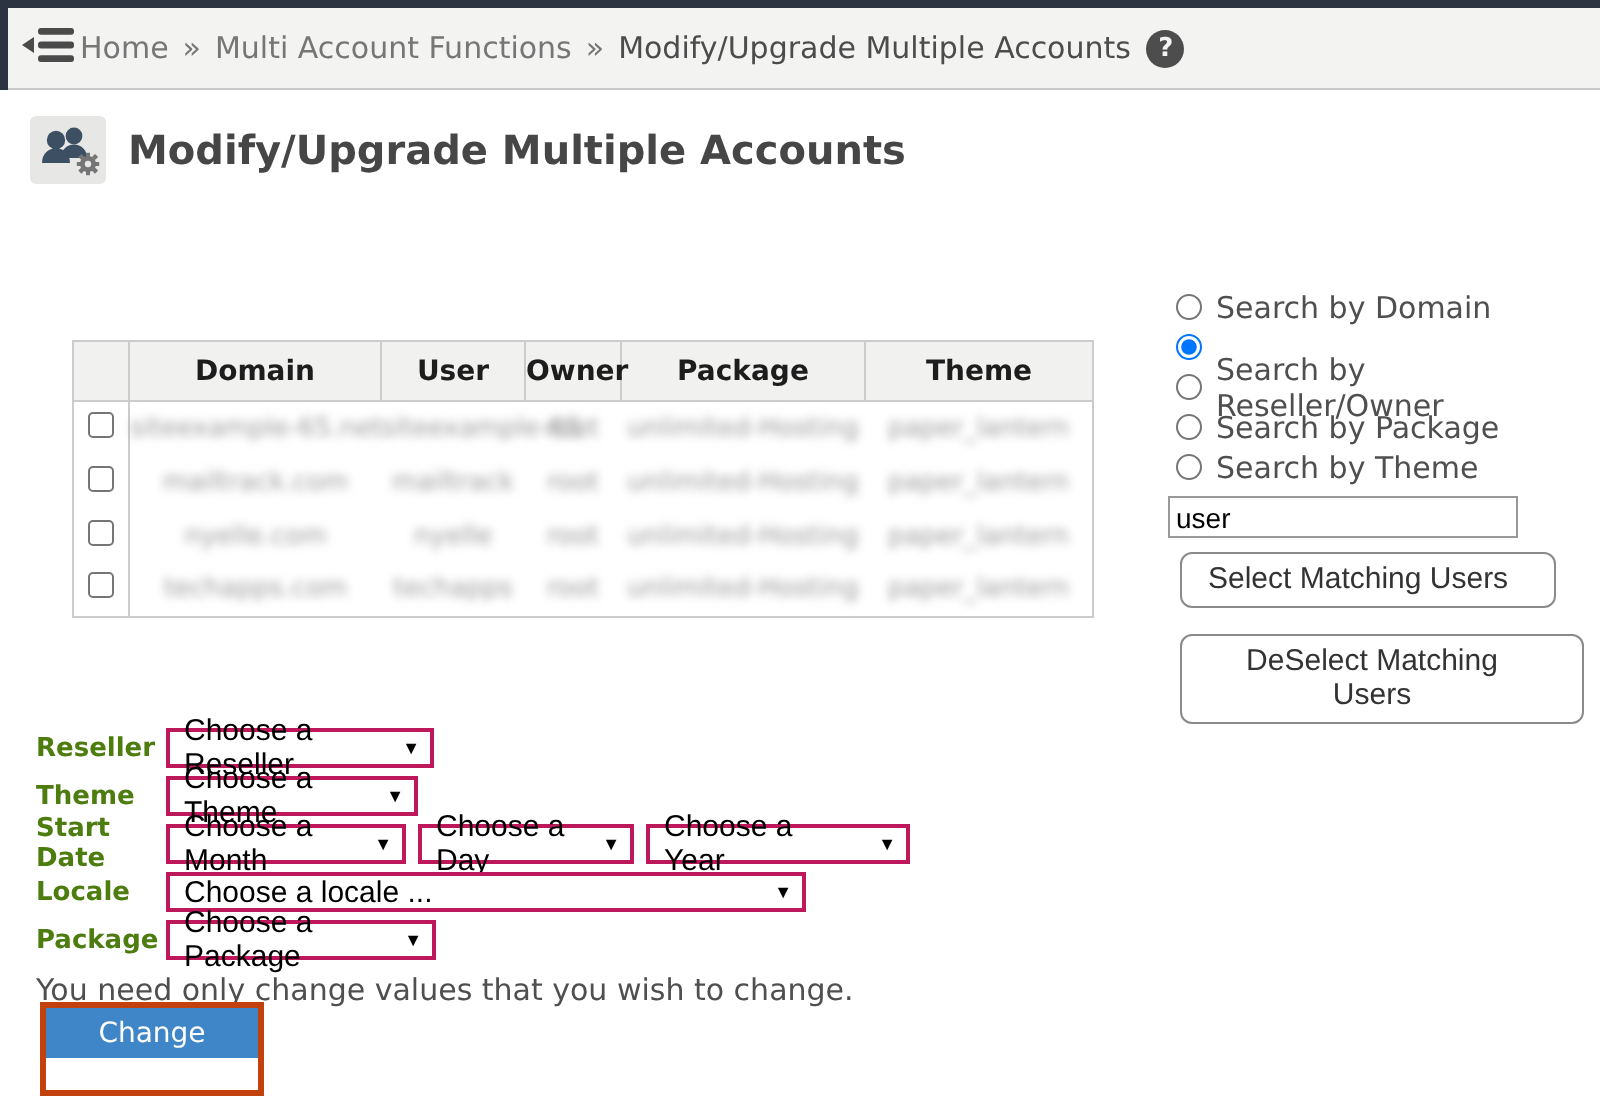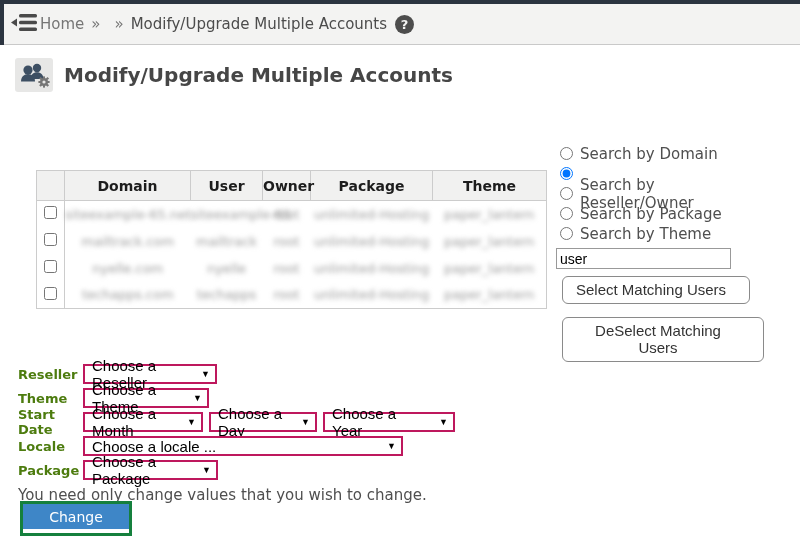--- a/index.html
+++ b/index.html
@@ -79,21 +79,21 @@
   .accounts-table tbody { border:1px solid #cccccc; }
   .accounts-table td.cb-cell { border-right:1px solid #cccccc; }
   .accounts-table input[type="checkbox"] { width:13px; height:13px; }
   .redact {
     color:#9b9b9b;
     filter:blur(2.4px);
     white-space:nowrap;
   }
 
   
-  .search-panel { position:absolute; top:144px; left:556px; width:208px; }
+  .search-panel { position:absolute; top:144px; left:584px; width:208px; }
   .radio-row {
     display:flex; align-items:center; height:19px; margin-bottom:1px;
     font-size:15px; color:#4f4f4f;
   }
   .radio-row input { width:13px; height:13px; margin:0 7px 0 4px; }
   .search-input {
     margin-top:4px;
     width:175px; height:21px;
     border:1px solid #999999; background:#fff;
     font-family:"Liberation Sans", sans-serif; font-size:14px; color:#000;
@@ -135,23 +135,23 @@
   .w-package  { width:135px; }
 
   .note-text {
     position:absolute; top:486px; left:18px;
     font-size:15px; color:#4f4f4f;
   }
 
   
   .change-wrap {
     position:absolute; top:501px; left:20px;
-    border:3px solid #15803d;
+    border:3px solid #c2410c;
     background:#ffffff;
-    padding:0 0 4px 0;
+    padding:0 0 16px 0;
     display:inline-block;
   }
   .change-btn {
     display:block; width:106px; height:25px;
     background:#3e86c7; color:#ffffff;
     border:none;
     font-family:"DejaVu Sans", sans-serif; font-size:14px;
     cursor:pointer;
   }
 </style>
@@ -167,20 +167,21 @@
       <polygon points="0,8.5 6,4.5 6,12.5" fill="#4a4a4a"></polygon>
       <rect x="8" y="0" width="18" height="3.4" rx="1.5" fill="#4a4a4a"></rect>
       <rect x="8" y="6.8" width="18" height="3.4" rx="1.5" fill="#4a4a4a"></rect>
       <rect x="8" y="13.6" width="18" height="3.4" rx="1.5" fill="#4a4a4a"></rect>
     </svg>
   </div>
 
   <div class="breadcrumb">
     <span class="crumb">Home</span>
     <span class="sep">»</span>
+    <span class="crumb">Multi Account Functions</span>
     <span class="sep">»</span>
     <span class="crumb current">Modify/Upgrade Multiple Accounts</span>
     <span class="help-badge">?</span>
   </div>
 </div>
 
 <div class="title-row">
   <div class="title-icon">
     <svg width="32" height="26" viewBox="0 0 32 26">
 

